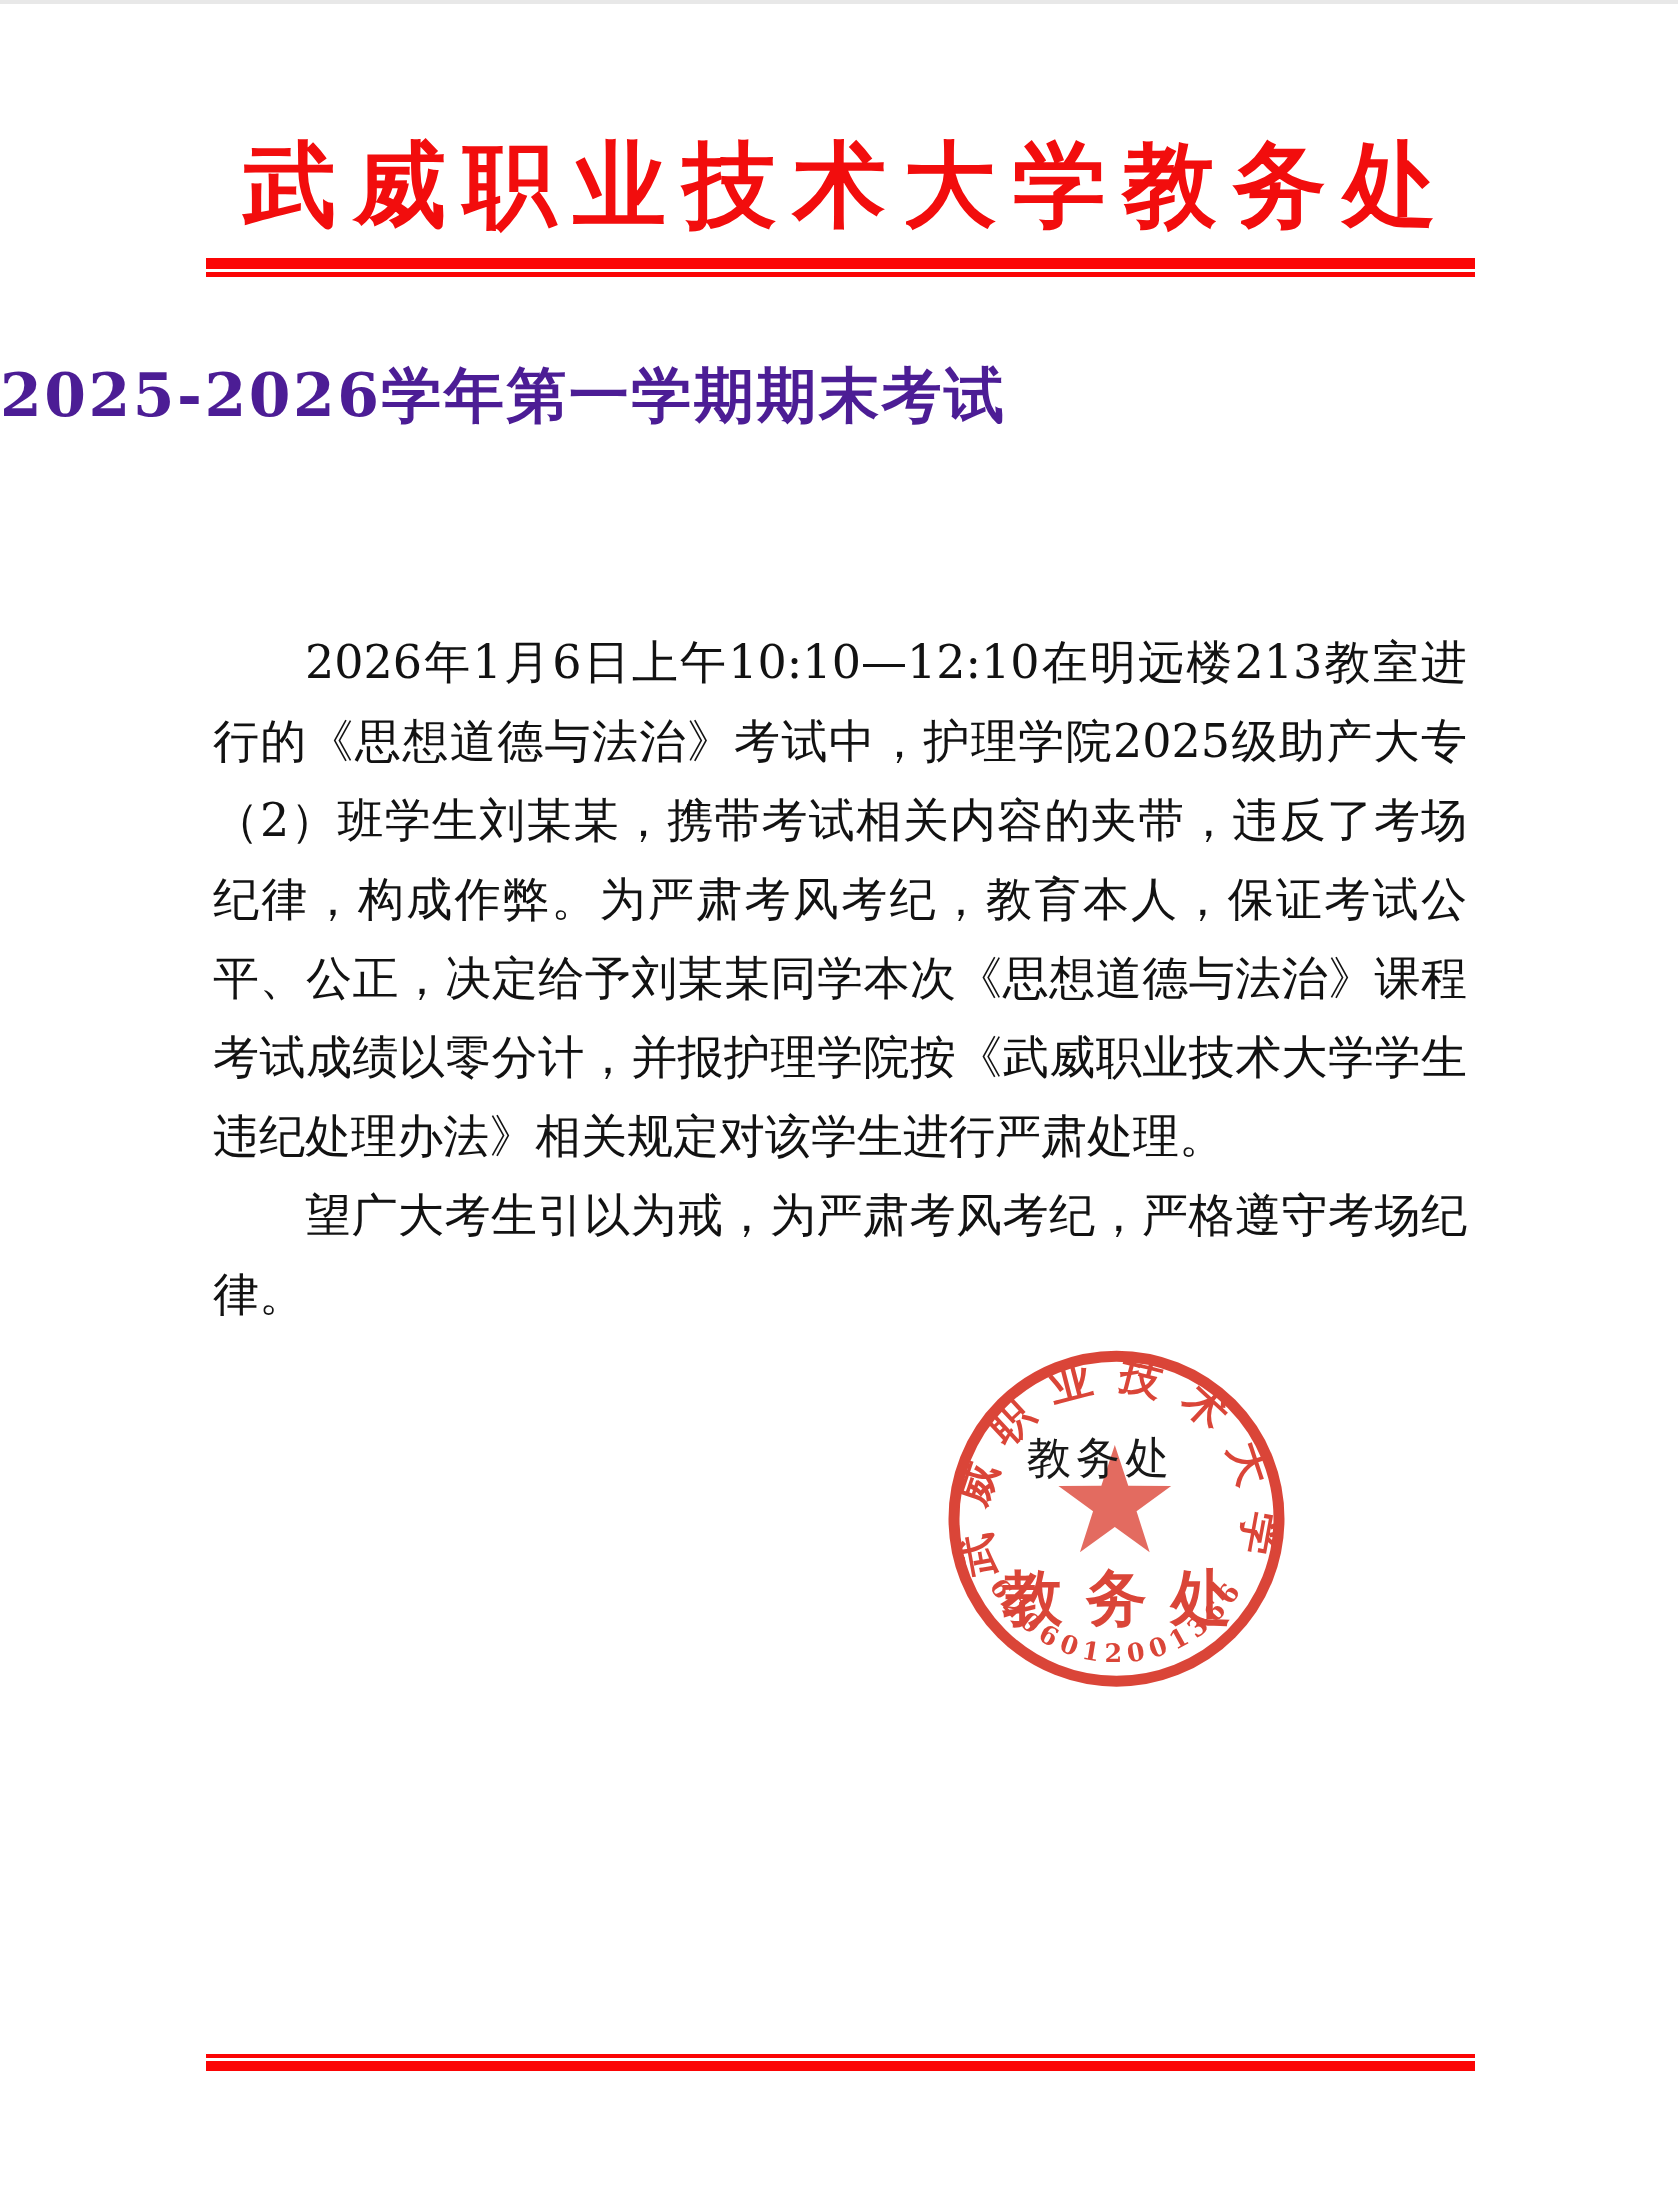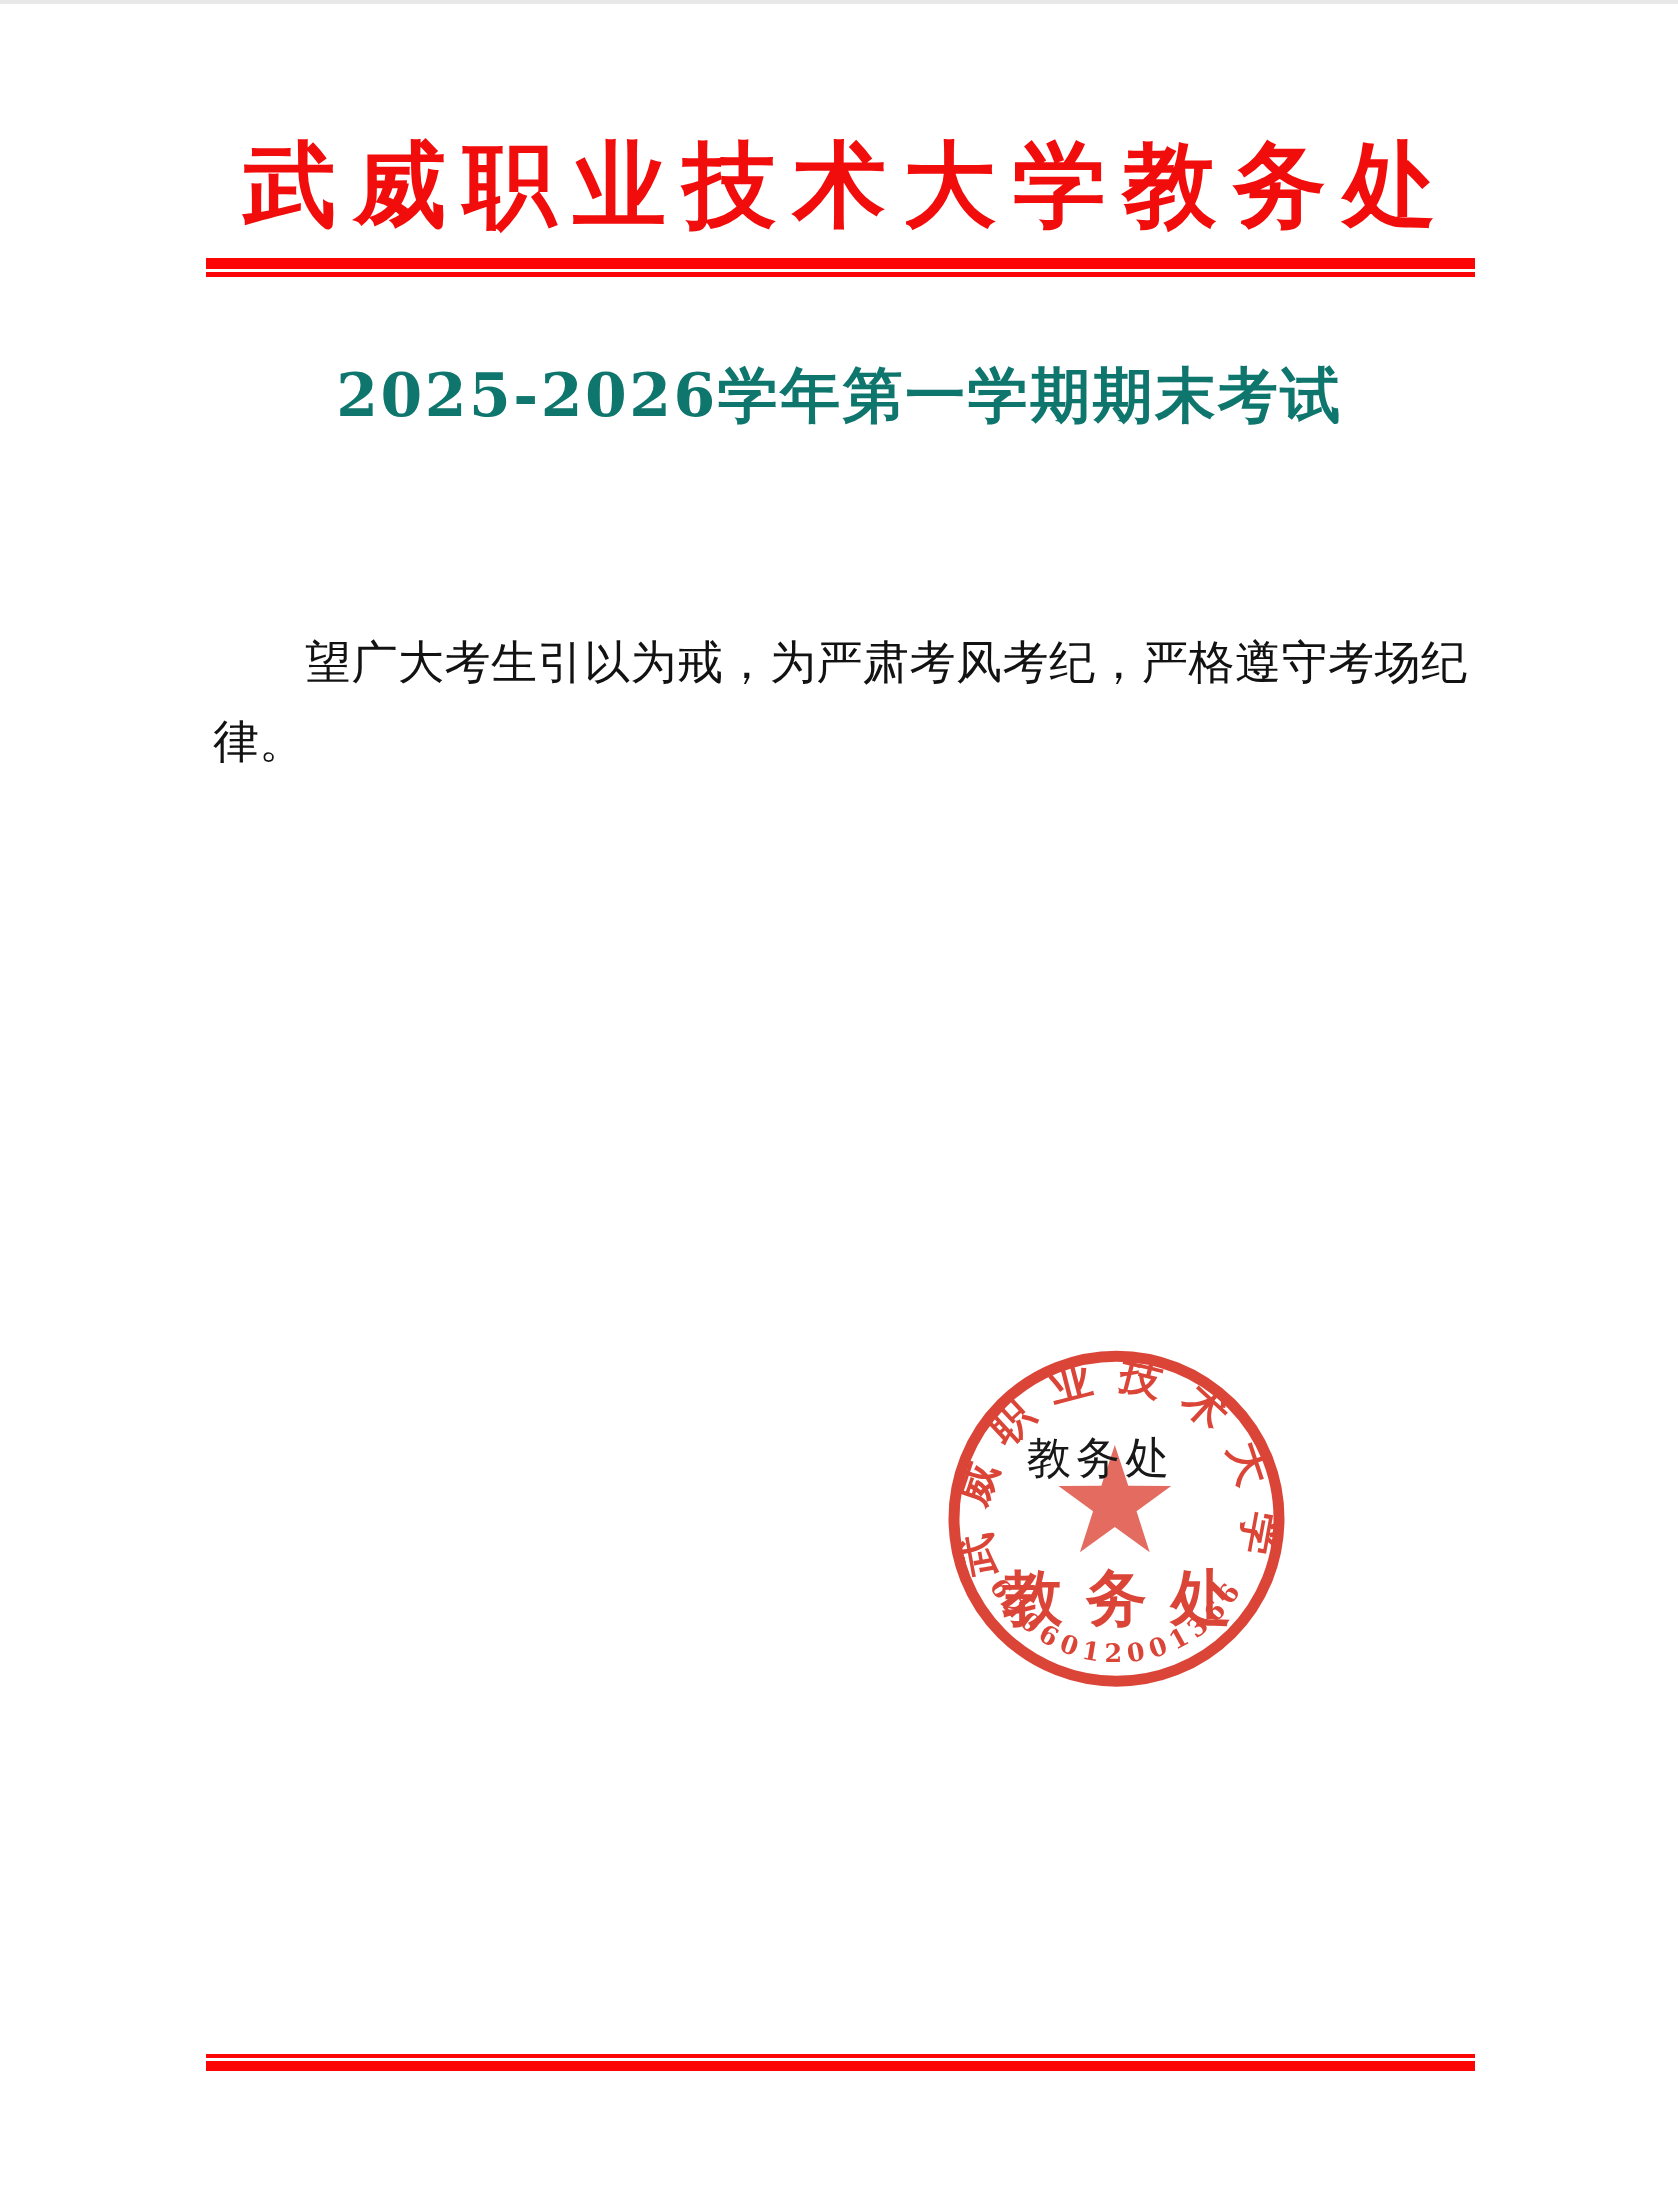--- a/index.html
+++ b/index.html
@@ -24,24 +24,24 @@
   .rule{position:absolute;left:206px;width:1269px;}
   .rule-top{top:254px;}
   .rule-top .thick{height:11px;background:#fb0505;}
   .rule-top .thin{height:4.2px;margin-top:3.4px;background:#fb0505;}
   .rule-bottom{top:2050px;}
   .rule-bottom .thin{height:4.2px;background:#fb0505;}
   .rule-bottom .thick{height:10.2px;margin-top:2.5px;background:#fb0505;}
   
   .doc-title{
     position:absolute;top:340px;left:0;width:100%;
-    text-align:center;
+    text-align:left;
     font-size:60px;line-height:103px;font-weight:700;
     letter-spacing:2.5px;
-    color:#0f766e;
+    color:#4c1d95;
   }
   
   .body-text{
     position:absolute;top:619px;left:213px;width:1254px;
     font-size:46px;line-height:79px;
     text-align:justify;
     color:#121212;
   }
   .body-text p{margin:0;text-indent:2em;}
   
@@ -76,20 +76,21 @@
   <div class="rule rule-top">
     <div class="thick"></div>
     <div class="thin"></div>
   </div>
 
   <div class="doc-title">
     <div>2025-2026学年第一学期期末考试</div>
   </div>
 
   <div class="body-text">
+    <p>2026年1月6日上午10:10—12:10在明远楼213教室进行的《思想道德与法治》考试中，护理学院2025级助产大专（2）班学生刘某某，携带考试相关内容的夹带，违反了考场纪律，构成作弊。为严肃考风考纪，教育本人，保证考试公平、公正，决定给予刘某某同学本次《思想道德与法治》课程考试成绩以零分计，并报护理学院按《武威职业技术大学学生违纪处理办法》相关规定对该学生进行严肃处理。</p>
     <p>望广大考生引以为戒，为严肃考风考纪，严格遵守考场纪律。</p>
   </div>
 
   <svg class="stamp" viewBox="0 0 410 410" xmlns="http://www.w3.org/2000/svg">
 
     <circle cx="205" cy="204" r="192" fill="none" stroke="#d8382a" stroke-width="13"></circle>
 
     <path id="sealArc" d="M 85.2,297.6 A 152,152 0 1 1 324.8,297.6" fill="none"></path>
     <text class="seal-arc-text">
       <textPath href="#sealArc" startOffset="50%" text-anchor="middle">武威职业技术大学</textPath>

